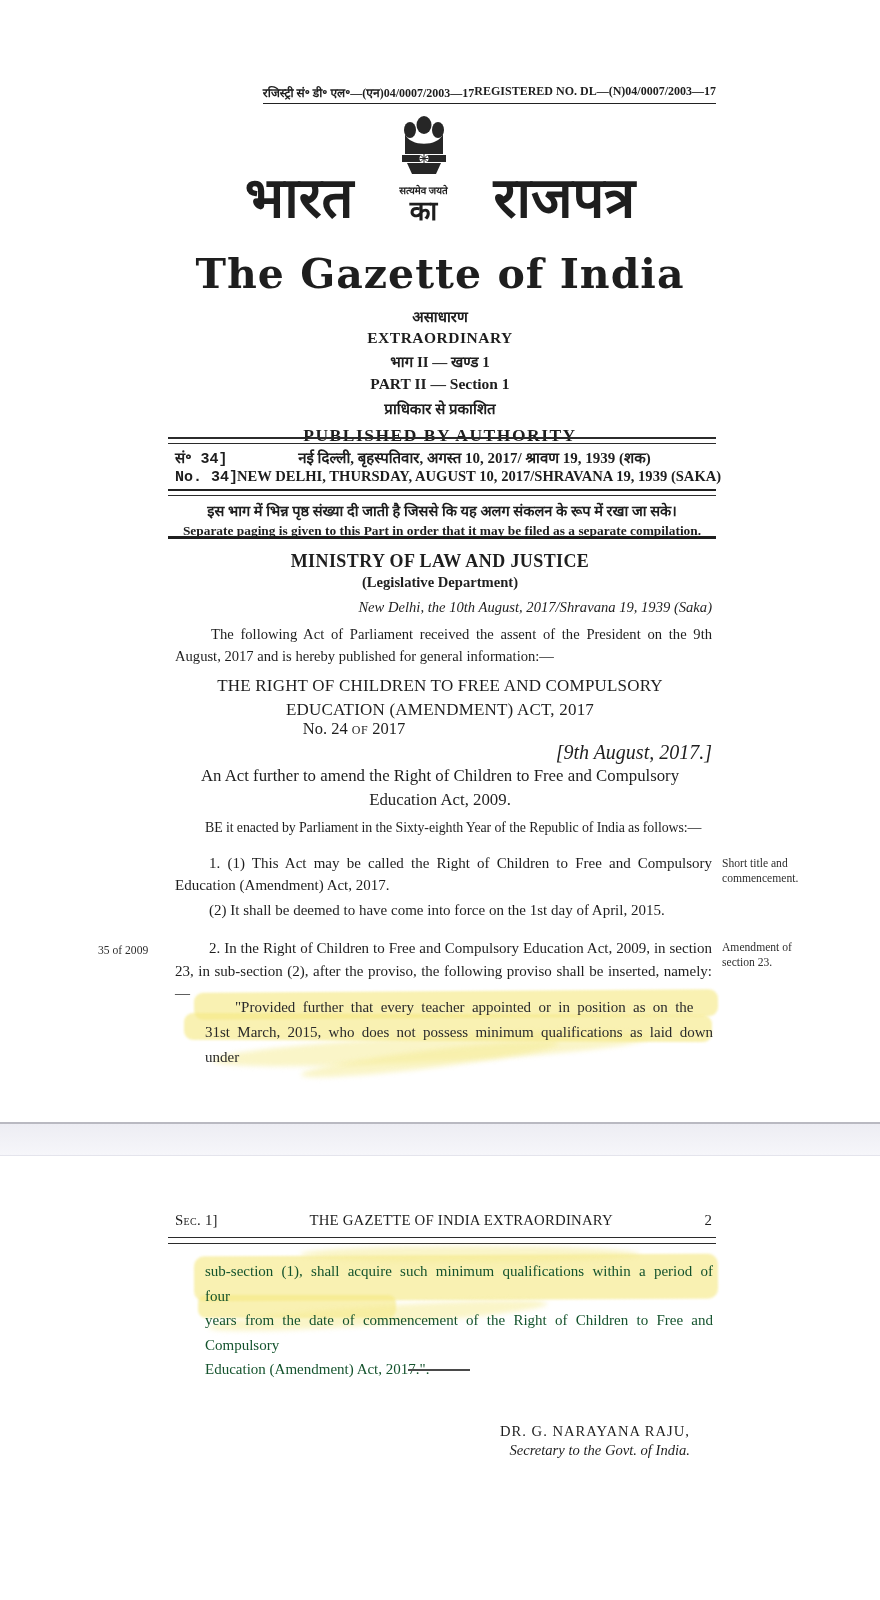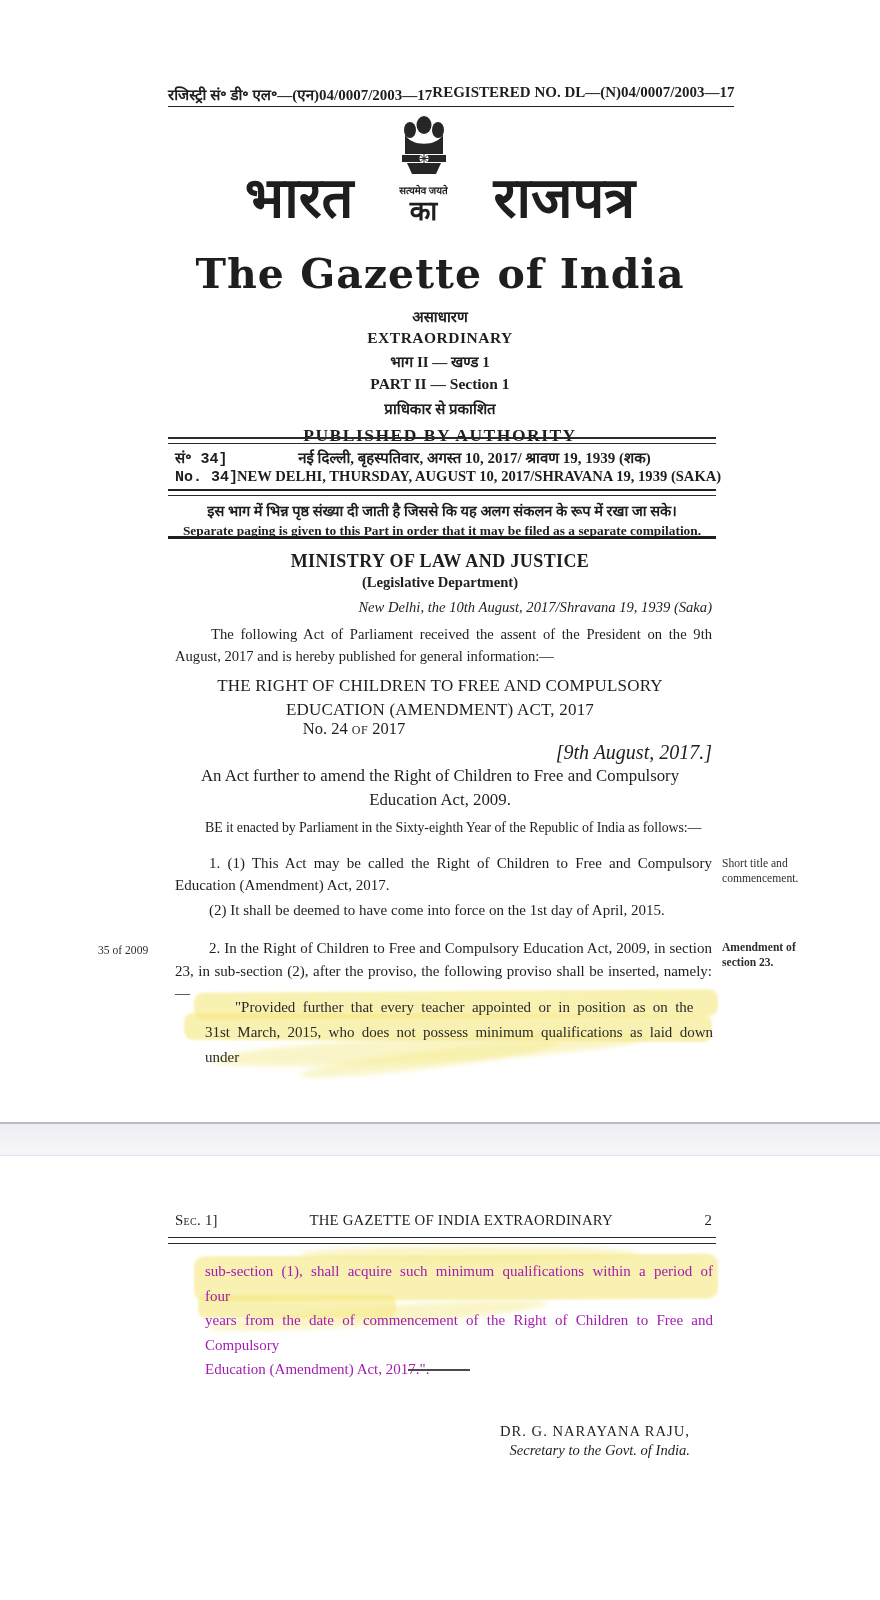--- a/index.html
+++ b/index.html
@@ -4,22 +4,22 @@
 <style>
   html,body{margin:0;padding:0;}
   body{
     width:880px;height:1600px;position:relative;background:#ffffff;
     font-family:"Liberation Serif",serif;color:#1e1e1e;
     -webkit-font-smoothing:antialiased;overflow:hidden;
   }
   .abs{position:absolute;}
 
   
-  .reg-row{top:84px;left:168px;width:548px;display:flex;justify-content:space-between;
-           font-size:15px;font-weight:bold;}
+  .reg-row{top:84px;left:168px;width:548px;display:flex;justify-content:flex-end;
+           font-size:12px;font-weight:bold;}
   .reg-row span{border-bottom:1.6px solid #222;padding-bottom:2px;white-space:nowrap;}
 
   
   .masthead{top:116px;left:0;width:880px;display:flex;justify-content:center;
             align-items:flex-end;gap:24px;}
   .mh-word{font-size:56px;font-weight:bold;line-height:1;font-family:"DejaVu Serif","Liberation Serif",serif;}
   .mh-center{display:flex;flex-direction:column;align-items:center;width:92px;}
   .mh-motto{font-size:10px;font-weight:bold;margin-top:1px;white-space:nowrap;}
   .mh-ka{font-size:27px;font-weight:bold;line-height:1.05;}
   .gazette-title{top:250px;left:0;width:880px;text-align:center;font-size:41px;font-weight:800;
@@ -62,21 +62,21 @@
   .long-title{top:764px;left:0;width:880px;text-align:center;font-size:16.8px;line-height:23.5px;}
   .enacting{top:820px;left:175px;width:545px;font-size:13.9px;text-indent:30px;white-space:nowrap;letter-spacing:-.1px;}
 
   
   .clause1{top:852px;left:175px;width:537px;font-size:15px;line-height:22px;text-align:justify;text-indent:34px;}
   .clause1b{top:902px;left:175px;width:537px;font-size:15px;text-indent:34px;}
   .clause2{top:937px;left:175px;width:537px;font-size:15px;line-height:22.5px;text-align:justify;text-indent:34px;}
   .mnote{font-size:11.6px;line-height:15px;color:#2e2e2e;}
   .note-short{top:856px;left:722px;width:96px;}
   .note-35{top:943px;left:98px;width:70px;}
-  .note-amend{top:940px;left:722px;width:96px;font-weight:bold;}
+  .note-amend{top:940px;left:722px;width:96px;}
 
   
   .hl{position:absolute;background:rgba(245,233,130,.62);filter:blur(1.2px);}
   .hl-soft{background:rgba(246,236,146,.5);filter:blur(2.5px);}
   .hl1a{left:194px;top:991px;width:524px;height:27px;border-radius:9px;transform:rotate(-.4deg);}
   .hl1b{left:184px;top:1014px;width:528px;height:27px;border-radius:9px;transform:rotate(.25deg);}
   .hl1t1{left:212px;top:1036px;width:438px;height:26px;border-radius:50%;transform:rotate(-3deg);}
   .hl1t2{left:300px;top:1050px;width:260px;height:18px;border-radius:50%;transform:rotate(-7deg);}
   .hl2a{left:194px;top:1255px;width:524px;height:45px;border-radius:10px;transform:rotate(-.3deg);}
   .hl2b{left:300px;top:1246px;width:340px;height:16px;border-radius:50%;}
@@ -92,21 +92,21 @@
   .page-band{top:1122px;left:0;width:880px;height:31px;
              background:linear-gradient(#ededf3,#f6f6fa);
              border-top:2px solid #b9b9c1;border-bottom:1px solid #e4e4ec;}
 
   
   .p2-header{top:1212px;left:175px;width:537px;display:flex;justify-content:space-between;
              align-items:baseline;font-size:14.8px;}
   .p2-sec{font-variant:small-caps;letter-spacing:.3px;}
   .p2-title{letter-spacing:.2px;}
   .p2-rule{top:1237px;left:168px;width:548px;height:5px;border-top:1.6px solid #2b2b2b;border-bottom:1.6px solid #2b2b2b;}
-  .p2-text{top:1259px;left:205px;width:508px;font-size:15px;line-height:24.5px;color:#a21caf;}
+  .p2-text{top:1259px;left:205px;width:508px;font-size:15px;line-height:24.5px;color:#14532d;}
   .p2-text .l1{word-spacing:3px;text-align:justify;}
   .p2-text .l2{word-spacing:.4px;text-align:justify;}
 
   .divider{top:1369px;left:408px;width:62px;border-top:2px solid #4a4a4a;}
 
   .signature{top:1423px;left:350px;width:340px;text-align:right;}
   .sig-name{font-size:14.6px;letter-spacing:1px;font-weight:500;}
   .sig-role{font-size:14.6px;font-style:italic;margin-top:2px;}
 </style>
 </head>

